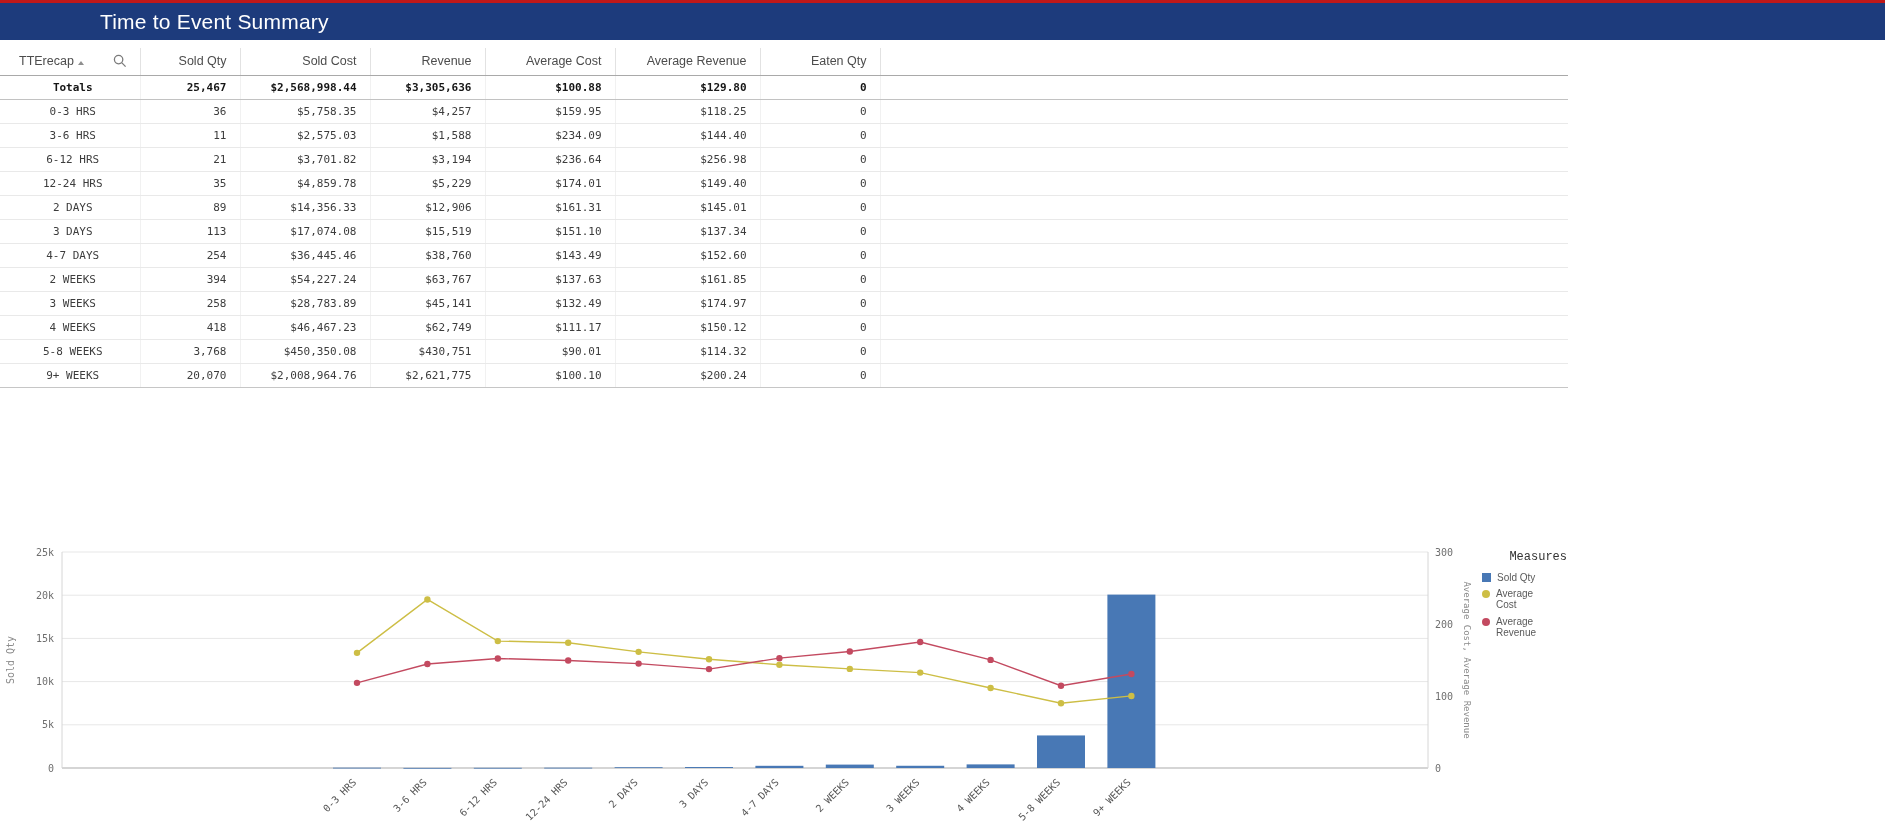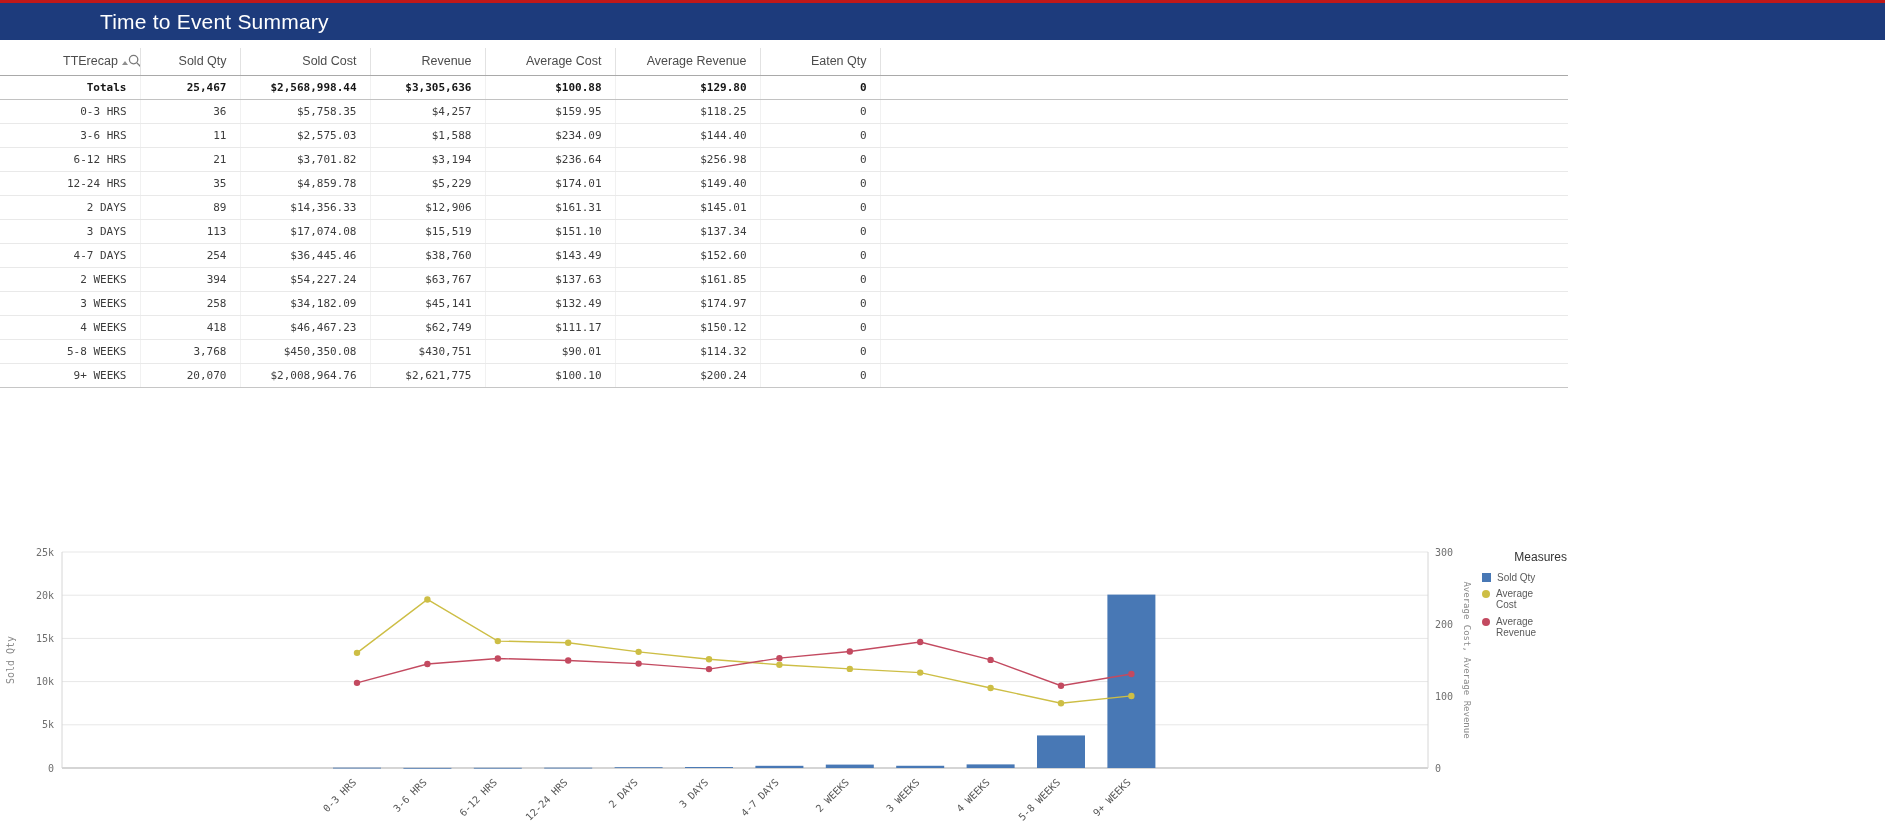--- a/index.html
+++ b/index.html
@@ -11,33 +11,33 @@
 
   
   .tbl-wrap{position:absolute;top:48px;left:0;width:1568px;}
   table.grid{border-collapse:collapse;table-layout:fixed;width:1568px;}
   .grid th{height:27px;font-size:12.5px;font-weight:normal;color:#4c4c4c;text-align:right;padding:0 13px 0 6px;
     border-bottom:1px solid #a9a9a9;border-right:1px solid #e2e2e2;white-space:nowrap;overflow:hidden;box-sizing:border-box;}
   .grid th.c0{text-align:left;padding-left:19px;}
   .grid th.filler,.grid td.filler{border-right:none;}
   .grid td{height:24px;font-family:"DejaVu Sans Mono","Liberation Mono",monospace;font-size:11px;color:#3c3c3c;text-align:right;
     padding:0 13px 0 6px;border-bottom:1px solid #e9e9e9;border-right:1px solid #f1f1f1;white-space:nowrap;overflow:hidden;box-sizing:border-box;}
-  .grid td.c0{text-align:right;padding-left:19px;}
+  .grid td.c0{text-align:center;padding-left:19px;}
   .grid tr.totals td{font-weight:bold;color:#151515;border-bottom:1px solid #c2c2c2;}
   .grid tr.last td{border-bottom:1px solid #c6c6c6;}
-  .hd-flex{display:flex;align-items:center;margin-left:44px;}
+  .hd-flex{display:flex;align-items:center;}
   .caret{width:0;height:0;border-left:3.5px solid transparent;border-right:3.5px solid transparent;border-bottom:4px solid #8f8f8f;margin:7px 0 0 4px;align-self:flex-start;}
   .sp{flex:1;}
   .search-icon{display:inline-flex;width:14px;height:14px;}
 
   
   .chart-wrap{position:absolute;top:530px;left:0;width:1568px;height:301px;}
   svg text{font-family:"DejaVu Sans Mono","Liberation Mono",monospace;}
   .legend{position:absolute;left:1482px;top:20px;width:85px;}
-  .legend-title{font-size:12px;color:#333;text-align:right;margin-bottom:8px;font-family:Liberation Sans, sans-serif;}
+  .legend-title{font-size:12px;color:#333;text-align:right;margin-bottom:8px;font-family:Liberation Mono, monospace;}
   .legend-item{display:flex;align-items:flex-start;margin-bottom:5px;}
   .legend-marker{flex:0 0 auto;margin:1px 6px 0 0;}
   .legend-marker.square{width:9px;height:9px;}
   .legend-marker.dot{width:8px;height:8px;border-radius:50%;margin-top:2px;}
   .legend-label{font-size:10px;line-height:1.12;color:#5a5a5a;width:52px;font-family:"Liberation Sans",sans-serif;}
 </style>
 </head>
 <body>
 
 <div class="page">
@@ -169,21 +169,21 @@
             <td class="c2">$54,227.24</td>
             <td class="c3">$63,767</td>
             <td class="c4">$137.63</td>
             <td class="c5">$161.85</td>
             <td class="c6">0</td>
             <td class="filler"></td>
           </tr>
           <tr>
             <td class="c0">3 WEEKS</td>
             <td class="c1">258</td>
-            <td class="c2">$34,182.09</td>
+            <td class="c2">$28,783.89</td>
             <td class="c3">$45,141</td>
             <td class="c4">$132.49</td>
             <td class="c5">$174.97</td>
             <td class="c6">0</td>
             <td class="filler"></td>
           </tr>
           <tr>
             <td class="c0">4 WEEKS</td>
             <td class="c1">418</td>
             <td class="c2">$46,467.23</td>

